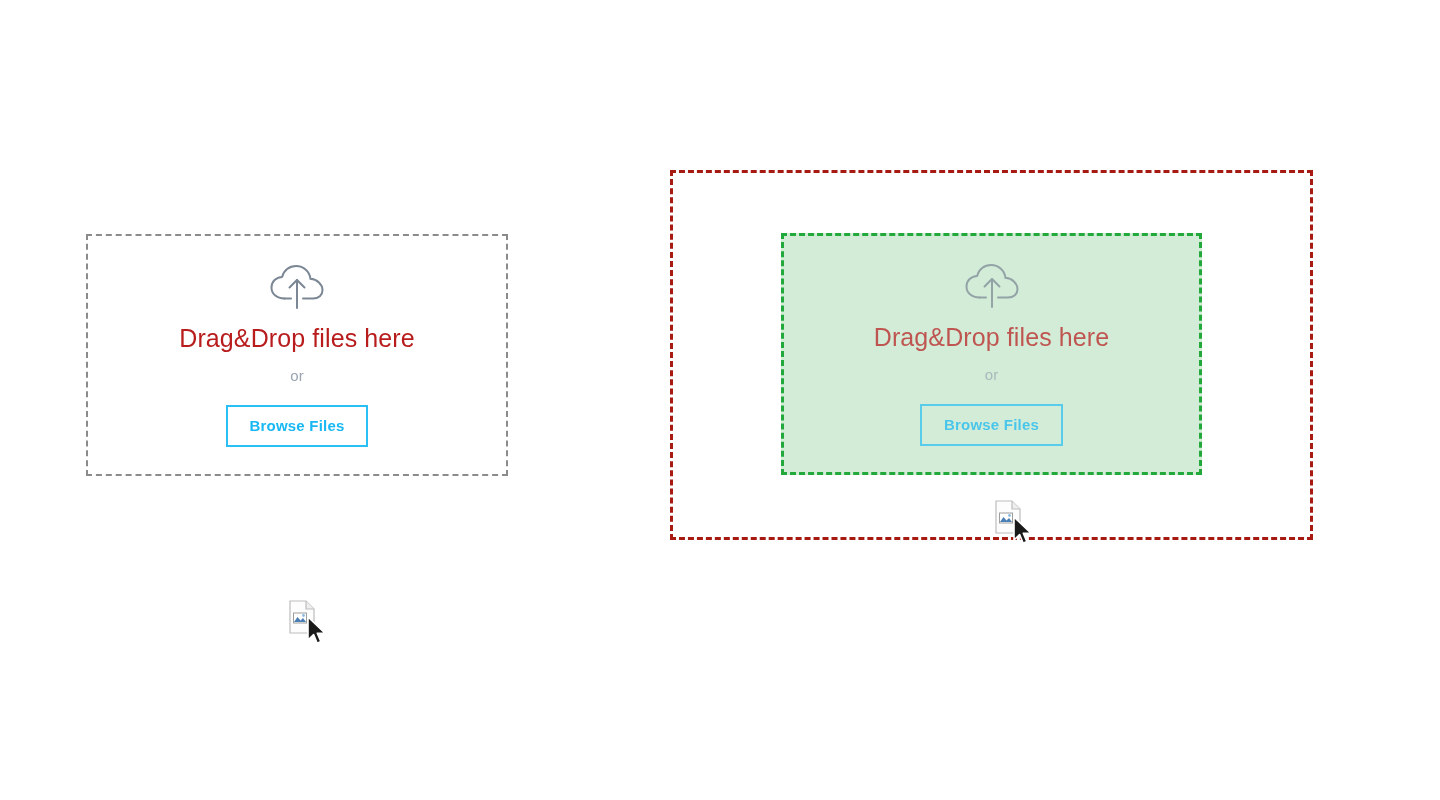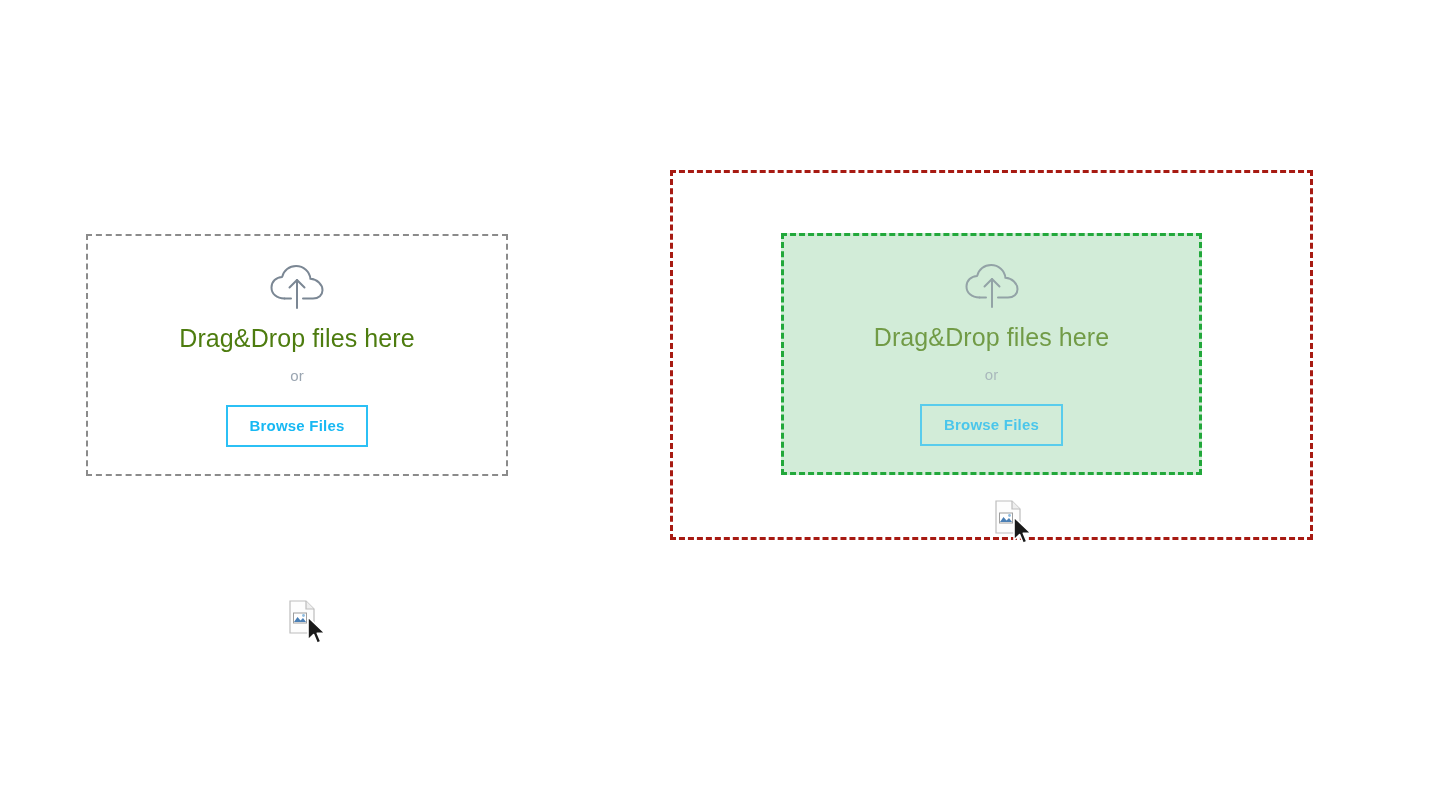--- a/index.html
+++ b/index.html
@@ -80,21 +80,21 @@
   .cloud-icon path, .cloud-icon line, .cloud-icon polyline {
     stroke: #7b8794;
     stroke-width: 2;
     fill: none;
     stroke-linecap: round;
     stroke-linejoin: round;
   }
 
   .dz-title {
     font-size: 25px;
-    color: #4d7c0f;
+    color: #b91c1c;
     line-height: 1;
     letter-spacing: 0.1px;
     margin: 0 0 0 0;
     white-space: nowrap;
   }
 
   .dz-or {
     font-size: 15px;
     color: #9aa5b1;
     margin-top: 17px;

